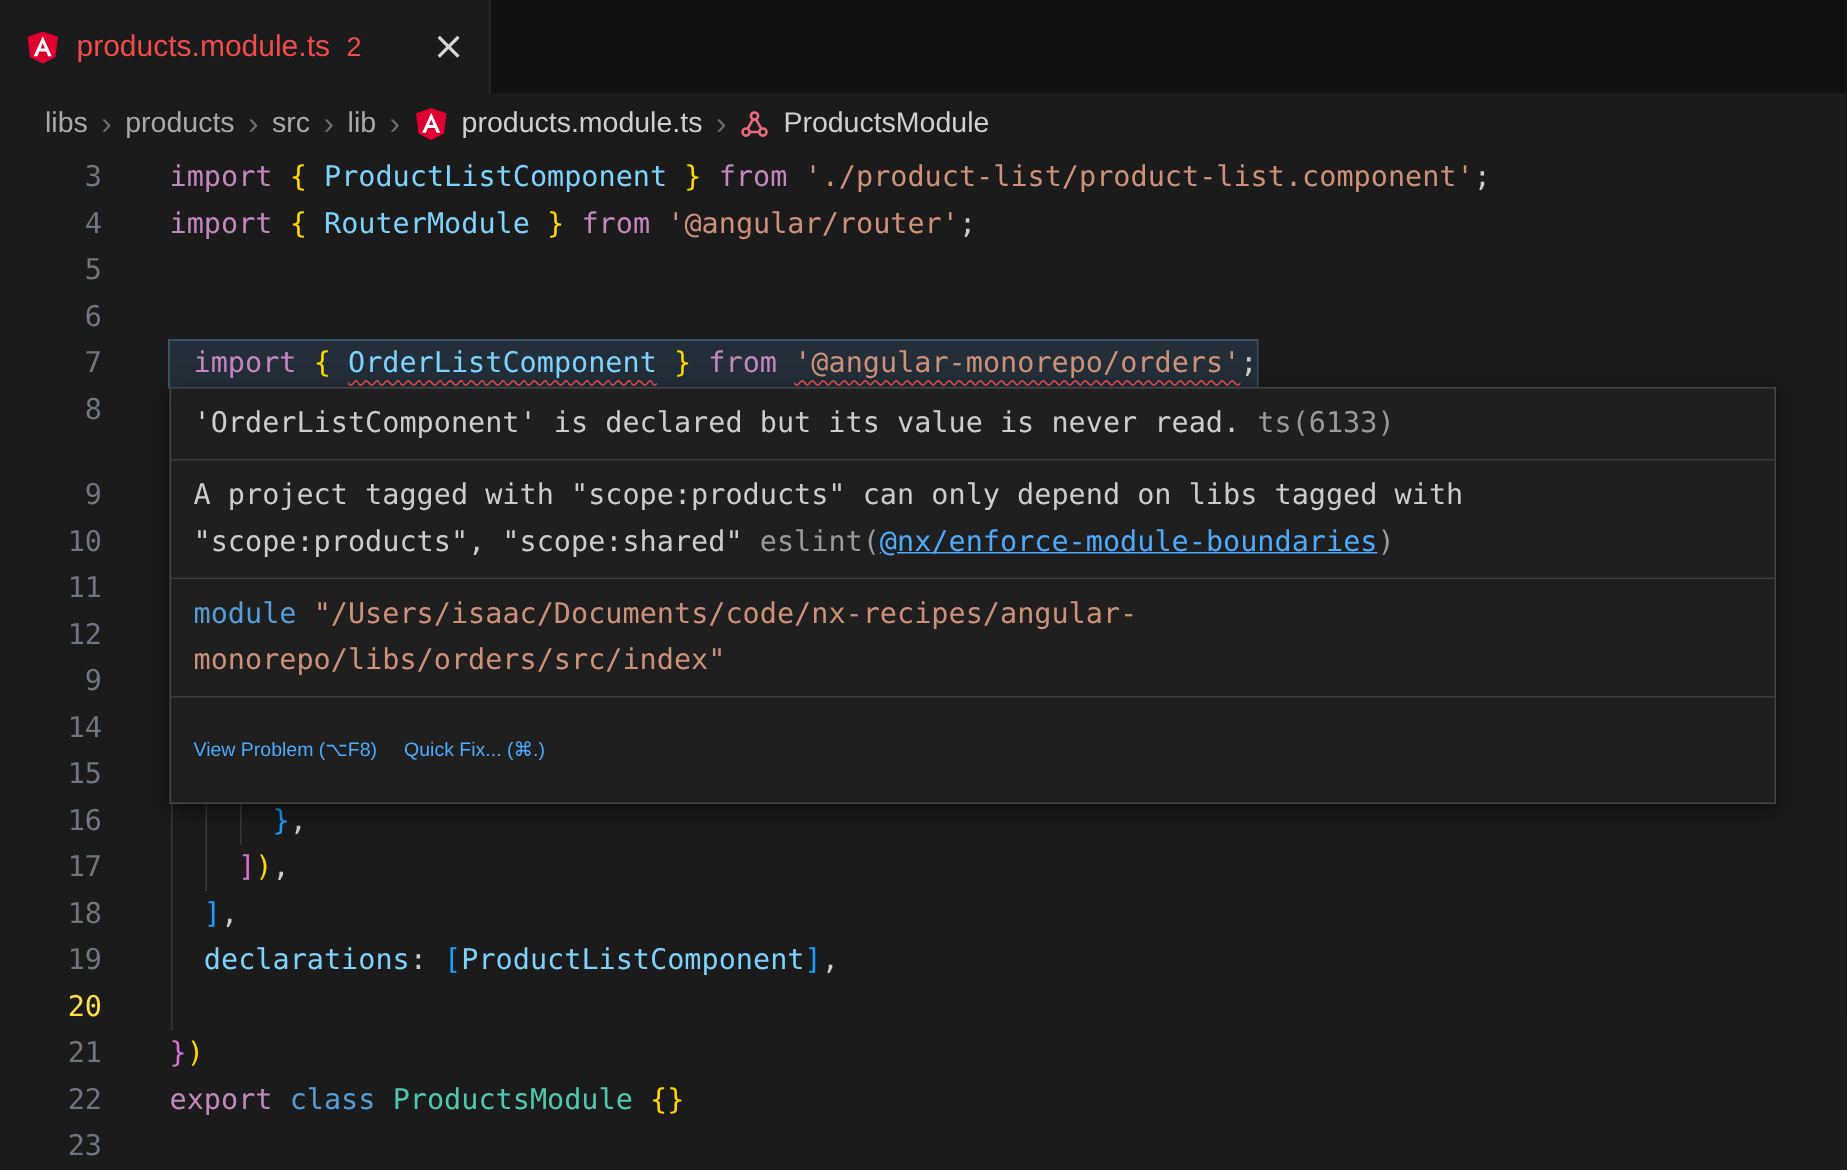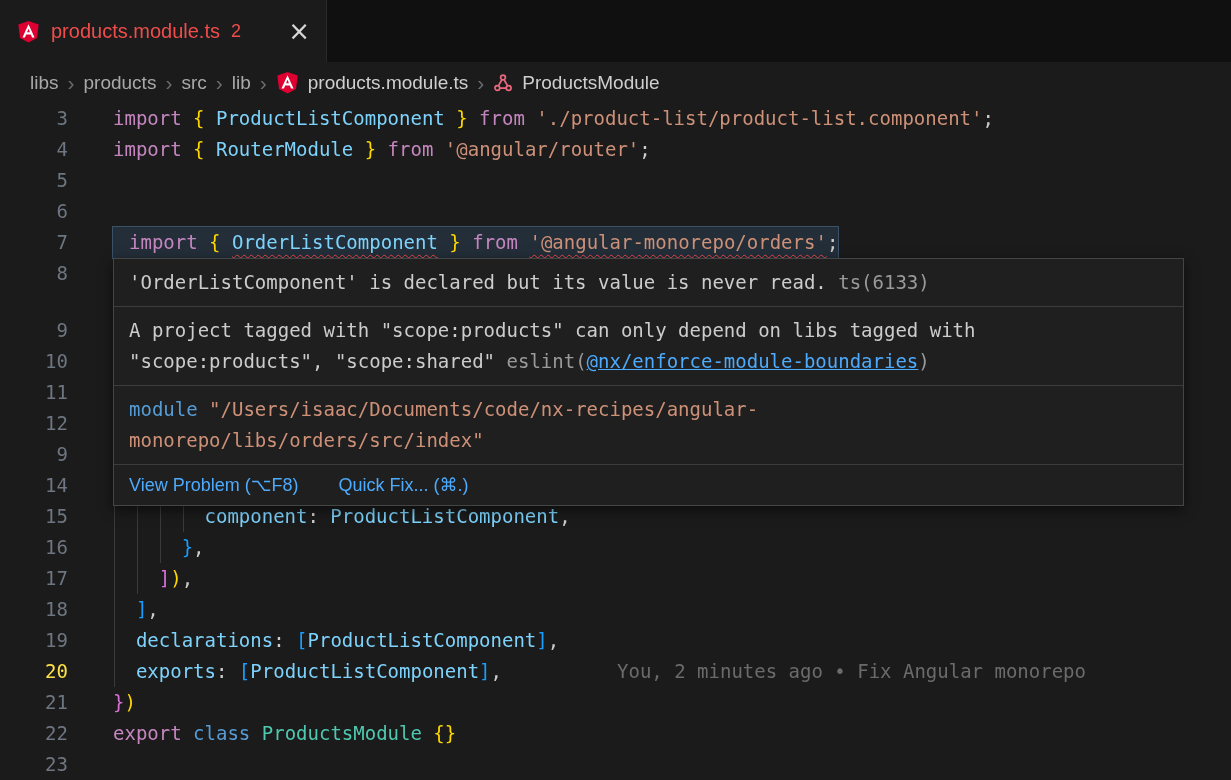--- a/index.html
+++ b/index.html
@@ -60,22 +60,22 @@
   #g1 { left:137px; top:398px; height:93px; }
   #g2 { left:160px; top:398px; height:62px; }
   #g3 { left:183px; top:398px; height:31px; }
 
   
   .hover-popup { position:absolute; left:113px; top:155px; width:1071px; background:#1f1f1f;
                  border:1px solid #454545; box-shadow:0 4px 12px rgba(0,0,0,0.55); z-index:10; }
   .hover-row { padding:8px 15px; font-size:19px; line-height:31px; color:#cccccc;
                white-space:pre-wrap; border-top:1px solid #3c3c3c; }
   .hover-row:first-child { border-top:none; }
-  .hover-actions { border-top:1px solid #3c3c3c; padding:9px 15px; display:flex; gap:40px;
-                   font-family:"Liberation Sans", sans-serif; font-size:18px; line-height:22px; }
+  .hover-actions { border-top:1px solid #3c3c3c; padding:24px 15px; display:flex; gap:18px;
+                   font-family:"Liberation Sans", sans-serif; font-size:13px; line-height:22px; }
   .hover-action { color:#4daafc; cursor:pointer; }
 </style>
 </head>
 <body>
 
 <div class="tabbar">
   <div class="tab">
     <span class="tab-icon">
         <svg viewBox="0 0 24 24" width="23" height="23">
           <polygon points="12,1 22.6,4.7 20.9,18.7 12,23.4 3.1,18.7 1.4,4.7" fill="#dd0031"></polygon>
@@ -180,21 +180,20 @@
       <div class="code-row">
         <div class="gutter">18</div>
         <div class="code-text"><span class="t-pun">  </span><span class="t-b3">]</span><span class="t-pun">,</span></div>
       </div>
       <div class="code-row">
         <div class="gutter">19</div>
         <div class="code-text"><span class="t-pun">  </span><span class="t-var">declarations</span><span class="t-pun">: </span><span class="t-b3">[</span><span class="t-var">ProductListComponent</span><span class="t-b3">]</span><span class="t-pun">,</span></div>
       </div>
       <div class="code-row">
         <div class="gutter">20</div>
-        <div class="code-text"><span class="t-pun">  </span><span class="t-var">exports</span><span class="t-pun">: </span><span class="t-b3">[</span><span class="t-var">ProductListComponent</span><span class="t-b3">]</span><span class="t-pun">,</span><span class="t-blame">You, 2 minutes ago • Fix Angular monorepo</span></div>
       </div>
       <div class="code-row">
         <div class="gutter">21</div>
         <div class="code-text"><span class="t-b2">}</span><span class="t-b1">)</span></div>
       </div>
       <div class="code-row">
         <div class="gutter">22</div>
         <div class="code-text"><span class="t-kw">export</span><span class="t-pun"> </span><span class="t-kwb">class</span><span class="t-pun"> </span><span class="t-cls">ProductsModule</span><span class="t-pun"> </span><span class="t-b1">{}</span></div>
       </div>
       <div class="code-row">

